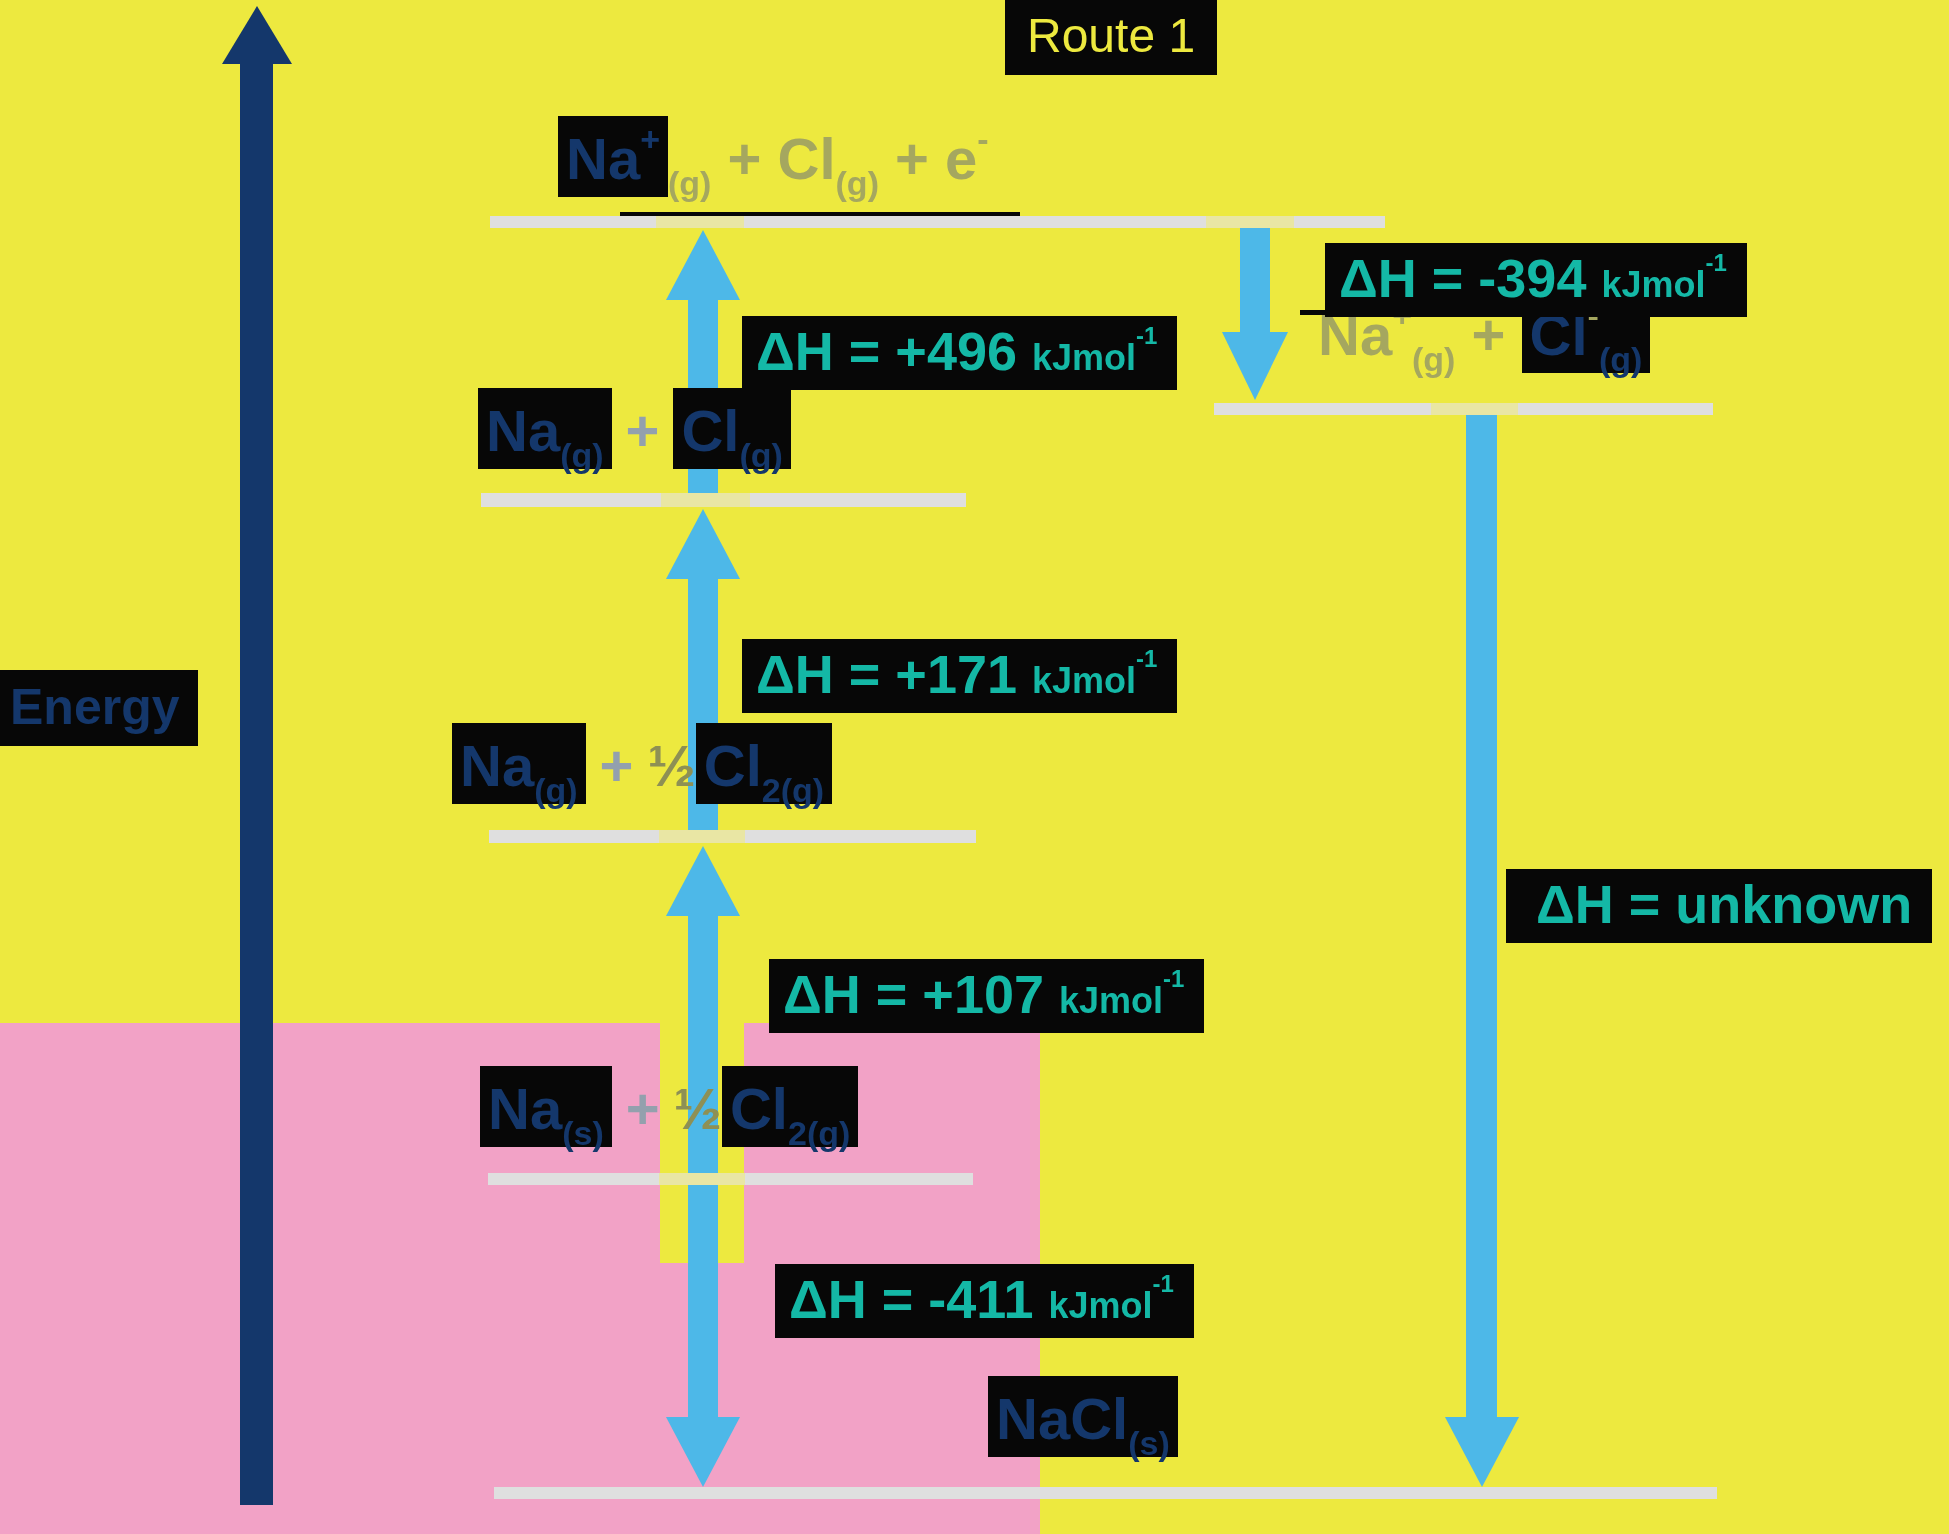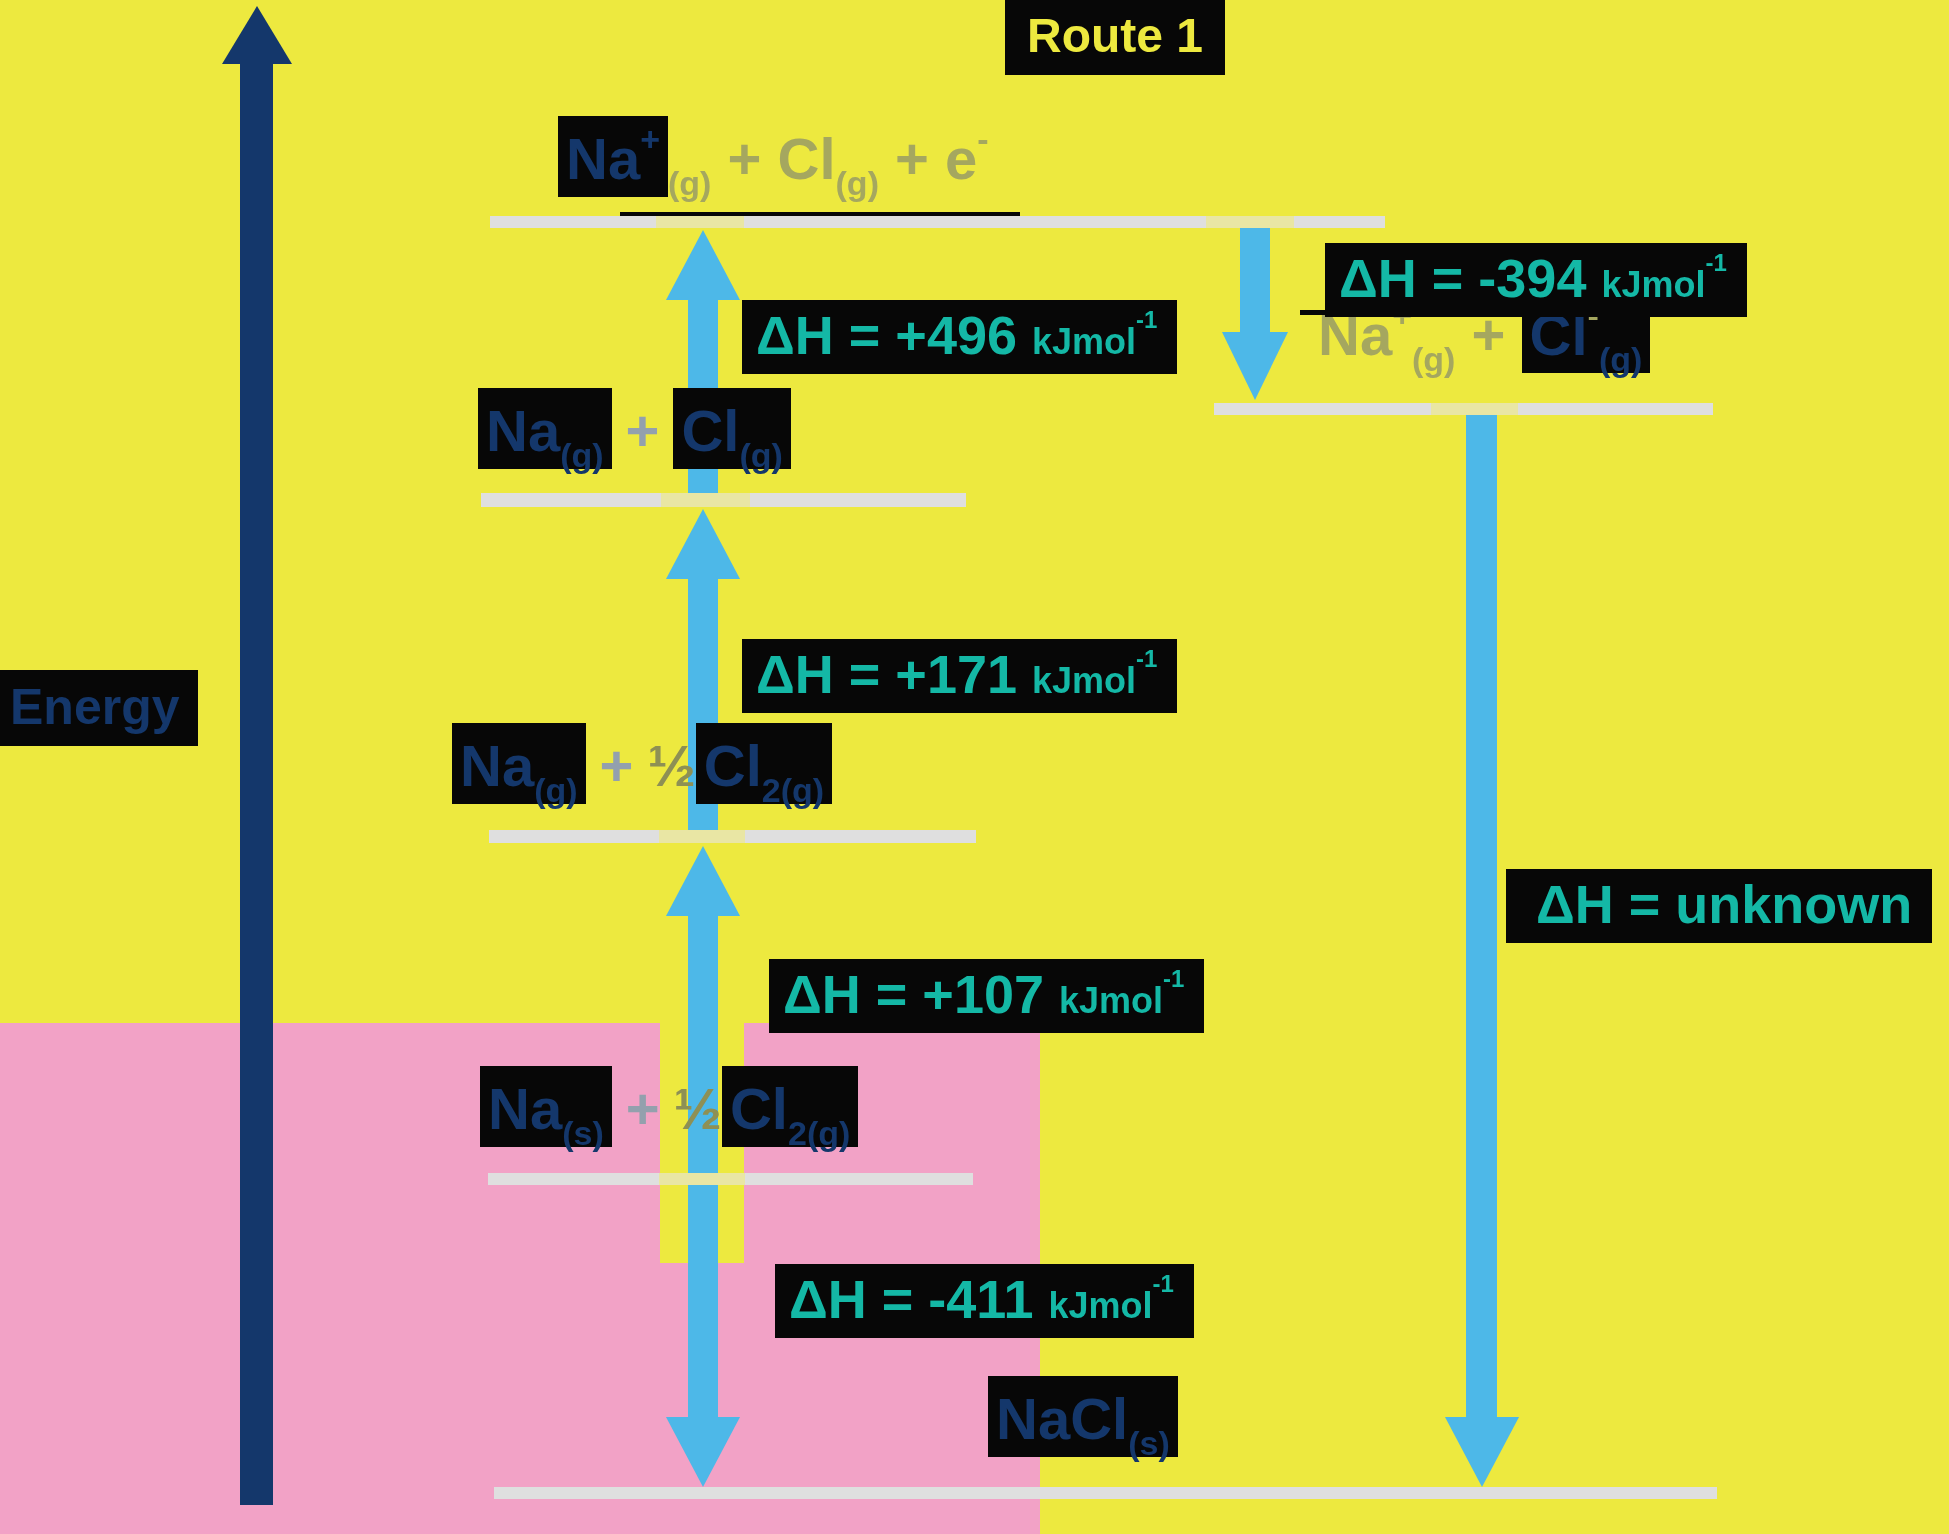--- a/index.html
+++ b/index.html
@@ -70,29 +70,29 @@
   #lbl-gas-na{left:452px;top:737px;}
   #lbl-elements{left:480px;top:1080px;}
   #lbl-ions{left:1318px;top:298px;}
   #lbl-nacl{left:988px;top:1390px;}
   .gapl{margin-left:14px;} .gapr{margin-right:14px;}
 
   
   .dh{background:#070707;color:#14b8a6;font-weight:bold;font-size:54px;padding:8px 20px 12px 14px;white-space:nowrap;z-index:5;line-height:1;}
   .dh .unit{font-size:36px;}
   .dh .exp{font-size:24px;vertical-align:26px;}
-  #dh496{left:742px;top:300px;}
+  #dh496{left:742px;top:316px;}
   #dh122{left:742px;top:639px;}
   #dh107{left:769px;top:959px;}
   #dh411{left:775px;top:1264px;}
   #dh394{left:1325px;top:243px;}
   #dhunknown{left:1506px;top:869px;padding-left:30px;}
 
   
-  #route1-label{left:1005px;top:0;background:#070707;color:#EDE93F;font-weight:bold;font-size:48px;padding:8px 22px 12px 22px;z-index:5;}
+  #route1-label{left:1005px;top:0;background:#070707;color:#EDE93F;font-weight:normal;font-size:48px;padding:8px 22px 12px 22px;z-index:5;}
   #route2-label{left:318px;top:1338px;background:#070707;color:#F2A2C6;font-weight:bold;font-size:52px;padding:8px 22px 12px 22px;z-index:5;}
 </style>
 </head>
 <body>
 
 <div id="stage">
 
   <div class="abs" id="route2-region"></div>
   <div class="abs" id="route2-gap"></div>
 

